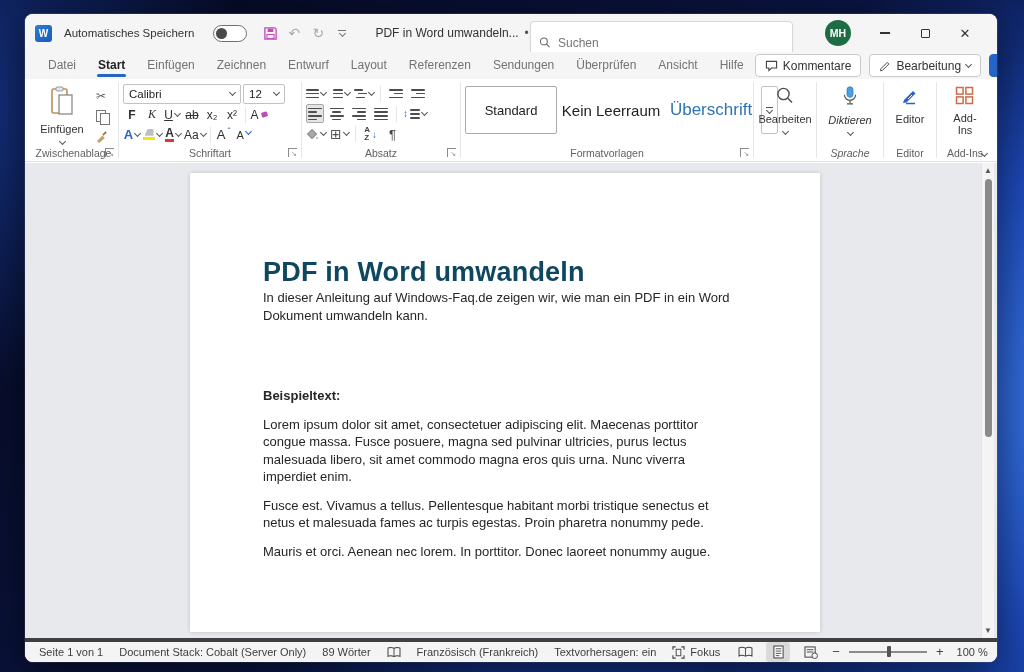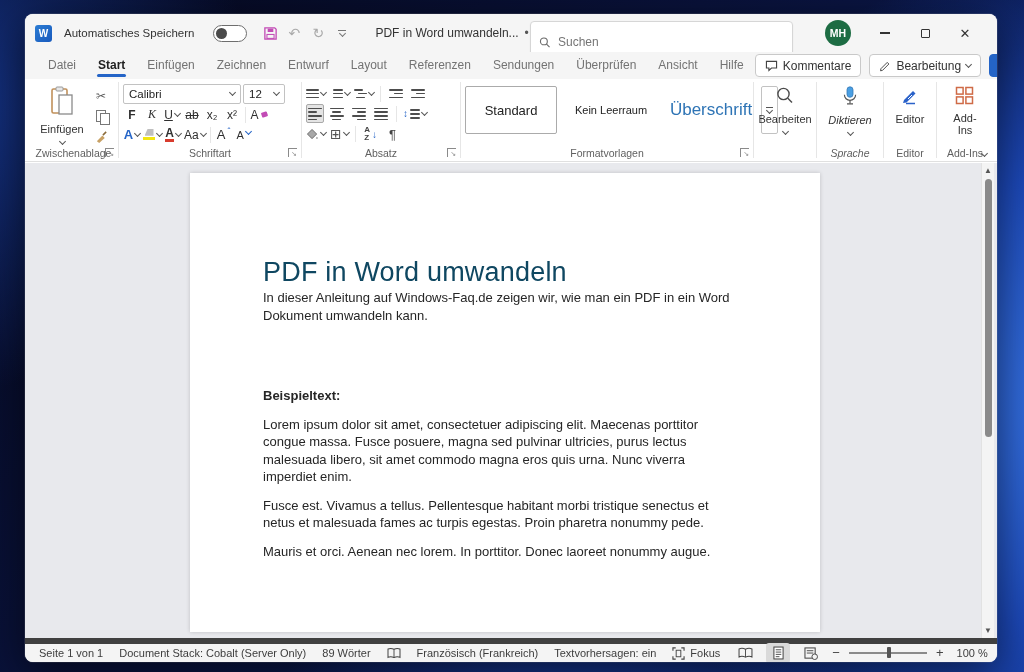--- a/index.html
+++ b/index.html
@@ -19,21 +19,21 @@
   }
   
   .titlebar { position:absolute; left:0; top:0; right:0; height:38px; background:#f5f5f5; display:flex; align-items:center; padding:0 12px 0 10px; }
   .applogo { width:17px; height:17px; border-radius:3px; background:linear-gradient(135deg,#2b7cd3,#185abd); color:#fff; font-size:10px; font-weight:bold; display:flex; align-items:center; justify-content:center; margin-right:12px; }
   .autosave { font-size:11.5px; color:#333; margin-right:19px; }
   .toggle { width:34px; height:17px; border:1px solid #6e6e6e; border-radius:9px; background:#fff; position:relative; margin-right:12px; cursor:pointer; }
   .toggle .knob { position:absolute; left:2px; top:2px; width:11px; height:11px; border-radius:50%; background:#4a4a4a; }
   .qatbtn { width:22px; height:22px; display:flex; align-items:center; justify-content:center; border-radius:3px; margin-right:2px; color:#a9a9a9; font-size:14px; }
   .titletext { display:flex; align-items:center; gap:6px; margin-left:20px; font-size:12px; color:#333; white-space:nowrap; }
   .titletext .dim { color:#555; }
-  .searchbox { position:absolute; left:505px; top:7px; width:263px; height:42px; background:#fff; border:1px solid #d6d6d6; border-radius:4px; display:flex; align-items:center; padding:8px 8px; box-shadow:0 1px 2px rgba(0,0,0,.06); }
+  .searchbox { position:absolute; left:505px; top:7px; width:263px; height:42px; background:#fff; border:1px solid #d6d6d6; border-radius:4px; display:flex; align-items:flex-start; padding:14px 8px; box-shadow:0 1px 2px rgba(0,0,0,.06); }
   .searchbox input { border:none; outline:none; font-size:12px; color:#444; width:100%; background:transparent; }
   .winctl { display:flex; align-items:center; margin-left:auto; gap:0; }
   .avatar { width:26px; height:26px; border-radius:50%; background:#1d6c43; color:#fff; font-size:10.5px; font-weight:bold; display:flex; align-items:center; justify-content:center; margin-right:14px; }
   .cbtn { width:40px; height:30px; display:flex; align-items:center; justify-content:center; color:#333; font-size:13px; }
   .maxglyph { width:9px; height:9px; border:1px solid #333; border-radius:1px; display:inline-block; }
   .minglyph { width:10px; height:1.4px; background:#333; display:inline-block; }
   
   .tabrow { position:absolute; left:0; top:38px; right:0; height:27px; background:#f5f5f5; display:flex; align-items:center; padding:0 12px; }
   .tab { font-size:12px; color:#737373; padding:5px 11px 6px; position:relative; cursor:pointer; white-space:nowrap; }
   .tab.active { font-weight:bold; color:#222; }
@@ -67,29 +67,29 @@
   .hl-ic .bar { display:block; width:12px; height:3.4px; background:#f3e612; }
   .styles-row { display:flex; align-items:center; gap:4px; height:52px; }
   .stylecell { display:flex; align-items:center; justify-content:center; height:48px; cursor:pointer; border-radius:2px; }
   .stylecell.selected { border:1px solid #ababab; background:#fff; }
   .morebox { width:17px; height:48px; border:1px solid #c2c2c2; border-radius:2px; display:flex; flex-direction:column; align-items:center; justify-content:center; gap:3px; cursor:pointer; }
   .morebox .bar { width:7px; height:1.4px; background:#555; }
   .collapse { position:absolute; right:10px; bottom:5px; cursor:pointer; }
   
   .canvas { position:absolute; left:0; top:149px; right:0; bottom:24px; background:#e8e9ed; }
   .page { position:absolute; left:165px; top:10px; width:630px; bottom:6px; background:#fff; box-shadow:0 0 4px rgba(0,0,0,.18); padding:82px 85px 20px 73px; overflow:hidden; cursor:text; }
-  .doc-h1 { font-size:27px; font-weight:400; color:#0f4761; letter-spacing:.2px; line-height:34px; }
+  .doc-h1 { font-size:27px; font-weight:700; color:#0f4761; letter-spacing:.2px; line-height:34px; }
   .doc-p { font-size:13px; color:#262626; line-height:17.5px; margin-bottom:11px; }
   .doc-intro { }
   .doc-example { margin-top:63px; font-weight:bold; }
   .scrollbar { position:absolute; right:3px; top:0; bottom:0; width:13px; background:#f4f4f4; border-left:1px solid #e2e2e2; }
   .scrollbar .arr { position:absolute; left:0; right:0; text-align:center; font-size:8px; color:#555; cursor:pointer; }
   .scrollbar .thumb { position:absolute; left:2.5px; width:7px; top:16px; height:258px; background:#8a8a8a; border-radius:4px; cursor:pointer; }
   
-  .statusbar { position:absolute; left:0; right:0; bottom:0; height:24px; background:#f4f4f4; border-top:6px solid #404040; display:flex; align-items:center; font-size:11px; color:#3d3d3d; padding:0 10px 0 14px; }
+  .statusbar { position:absolute; left:0; right:0; bottom:0; height:24px; background:#f4f4f4; border-top:4px solid #404040; display:flex; align-items:center; font-size:11px; color:#3d3d3d; padding:0 10px 0 14px; }
   .sitem { margin-right:16px; white-space:nowrap; cursor:pointer; }
   .sitem.static { cursor:default; }
   .sb-right { margin-left:auto; display:flex; align-items:center; gap:9px; }
   .viewbtn { width:24px; height:20px; display:flex; align-items:center; justify-content:center; border-radius:3px; cursor:pointer; }
   .viewbtn.selected { background:#dadada; }
   .zoomline { width:78px; height:1.2px; background:#8b8b8b; position:relative; }
   .zoomline .zthumb { position:absolute; left:38px; top:-5px; width:3.6px; height:11px; background:#555; border-radius:1px; cursor:pointer; }
   .zsign { font-size:13px; color:#444; cursor:pointer; line-height:10px; }
   svg { display:block; }
 </style>
@@ -390,21 +390,21 @@
             </div>
         </div>
         <span class="glabel">Absatz</span>
         <span class="launch">↘</span>
       </div>
       <div class="gsep"></div>
 
       <div class="group" style="width:292px;">
         <div class="styles-row">
           <div class="stylecell selected" style="width:92px;font-size:13px;color:#222;">Standard</div>
-          <div class="stylecell" style="width:100px;font-size:11px;color:#222;">Kein Leerraum</div>
+          <div class="stylecell" style="width:100px;font-size:15px;color:#222;">Kein Leerraum</div>
           <div class="stylecell" style="width:92px;font-size:17px;color:#2e74b5;">Überschrift</div>
           <div class="morebox">
             <span class="bar"></span>
             <span class="chev"></span>
           </div>
         </div>
         <span class="glabel">Formatvorlagen</span>
         <span class="launch">↘</span>
       </div>
       <div class="gsep"></div>

